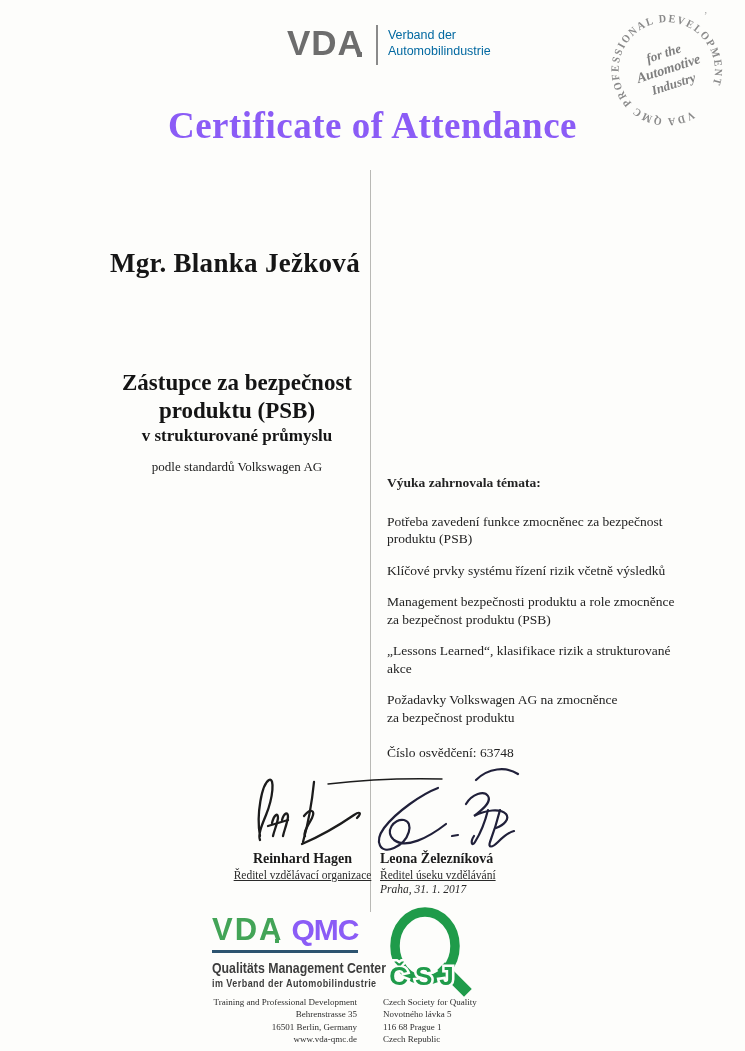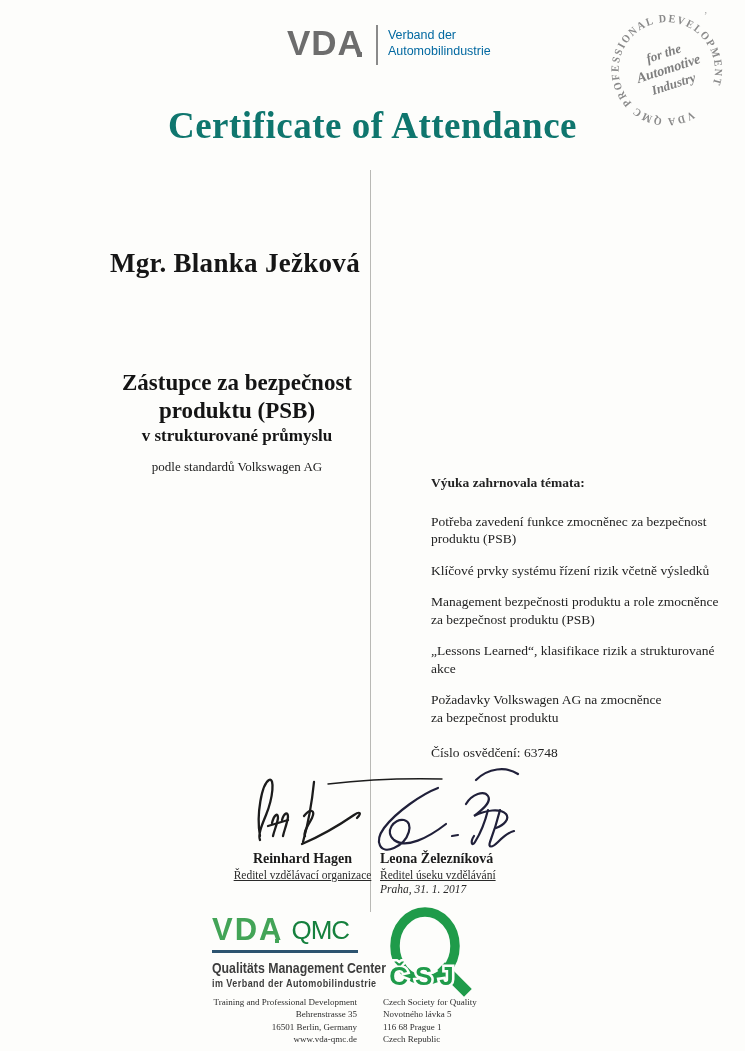--- a/index.html
+++ b/index.html
@@ -18,54 +18,54 @@
   .vda-dot{position:absolute;right:2px;bottom:5px;width:5px;height:5px;background:#6d6d6d;}
   .vda-sep{width:2px;height:40px;background:#8a8a8a;margin:1px 10px 0 12px;}
   .vda-sub{font-family:"Liberation Sans",sans-serif;font-size:12.5px;line-height:16px;color:#0369a1;padding-top:3px;}
 
   
   .stamp{position:absolute;left:596px;top:5px;}
 
   
   .cert-title{
     position:absolute;left:0;top:104px;width:745px;
-    text-align:center;font-size:37px;font-weight:700;color:#0f766e;letter-spacing:.5px;
+    text-align:center;font-size:37px;font-weight:700;color:#8b5cf6;letter-spacing:.5px;
   }
 
   
   .divider-v{position:absolute;left:370px;top:170px;width:1px;height:742px;background:#b9b9b5;}
 
   
   .recipient{position:absolute;left:110px;top:248px;font-size:27px;font-weight:600;letter-spacing:.3px;color:#161616;}
   .course{position:absolute;top:369px;right:393px;text-align:center;}
   .course-line{font-size:23px;font-weight:700;line-height:28px;color:#141414;}
   .course-industry{font-size:17px;font-weight:700;line-height:22px;color:#141414;}
   .course-standard{font-size:13px;margin-top:12px;color:#222;}
 
   
-  .topics{position:absolute;left:387px;top:474px;width:312px;font-size:13.5px;line-height:17.5px;color:#232323;margin-left:44px;}
+  .topics{position:absolute;left:387px;top:474px;width:312px;font-size:13.5px;line-height:17.5px;color:#232323;}
   .topics-heading{font-weight:700;margin-bottom:21px;}
   .topic-item{white-space:pre-line;margin-bottom:14px;}
   .cert-number{margin-top:18px;}
 
   
   .sig-svg{position:absolute;}
   .sig-block{position:absolute;font-size:14px;}
   .sig-left{left:225px;top:851px;width:155px;text-align:center;}
   .sig-right{left:380px;top:851px;text-align:left;}
   .sig-name{font-weight:700;color:#1b1b1b;}
   .sig-role{font-size:11.5px;margin-top:2px;color:#2a2a2a;text-decoration:underline;}
   .sig-date{font-size:11.5px;font-style:italic;margin-top:2px;color:#2a2a2a;}
 
   
   .qmc-logo{position:absolute;left:212px;top:914px;font-family:"Liberation Sans",sans-serif;}
   .qmc-row{display:flex;align-items:flex-end;}
   .qmc-vda{font-weight:700;font-size:31px;line-height:32px;letter-spacing:2px;color:#43a457;position:relative;}
   .qmc-vda .vda-dot2{position:absolute;right:4px;bottom:3px;width:4px;height:4px;background:#43a457;}
-  .qmc-qmc{font-weight:400;font-size:26px;line-height:32px;letter-spacing:-1px;color:#15803d;margin-left:8px;}
+  .qmc-qmc{font-weight:700;font-size:30px;line-height:32px;letter-spacing:-1px;color:#8b5cf6;margin-left:8px;}
   .qmc-rule{width:146px;height:2.5px;background:#2d5470;margin-top:4px;}
   .qmc-name1{font-weight:700;font-size:14.5px;color:#3d3d3d;margin-top:7px;transform:scaleX(.85);transform-origin:left;white-space:nowrap;}
   .qmc-name2{font-weight:700;font-size:10px;color:#3d3d3d;margin-top:2px;letter-spacing:.5px;transform:scaleX(.9);transform-origin:left;white-space:nowrap;}
   .csj-logo{position:absolute;left:385px;top:906px;}
 
   
   .addr{position:absolute;top:996px;font-size:9px;line-height:12.3px;color:#2e2e2e;}
   .addr-left{right:388px;text-align:right;}
   .addr-right{left:383px;text-align:left;}
 </style>

